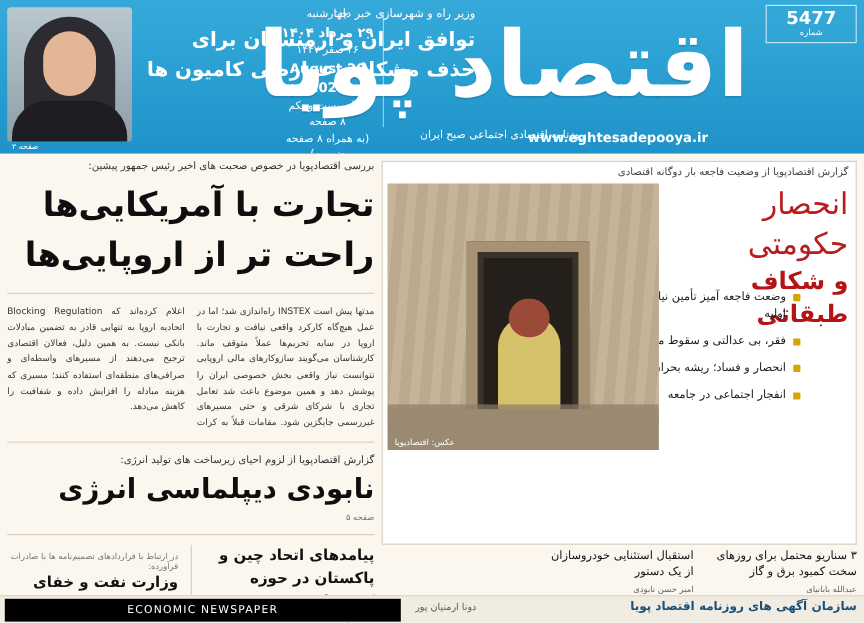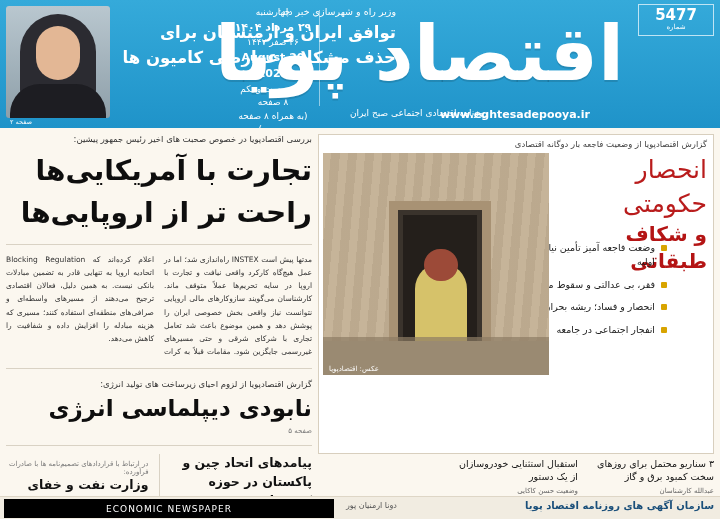--- a/index.html
+++ b/index.html
@@ -163,25 +163,25 @@
         <div class="ph-legs"></div>
         <div class="ph-rubble"></div>
         <div class="ph-floor"></div>
         <div class="photo-cap">عکس: اقتصادپویا</div>
       </div>
     </div>
 
     <div class="band">
       <div class="cell" style="right:0;width:128px;">
         <div>۳ سناریو محتمل برای روزهای سخت کمبود برق و گاز</div>
-        <div class="sub">عبدالله کارشناسان</div>
+        <div class="sub">عبدالله بابانیای</div>
       </div>
       <div class="cell" style="right:136px;width:120px;">
         <div>استقبال استثنایی خودروسازان از یک دستور</div>
-        <div class="sub">وضعیت حسن کاکایی</div>
+        <div class="sub">امیر حسن نابودی</div>
       </div>
     </div>
 
     <div class="left-col">
 
       <div class="lead2-kicker">بررسی اقتصادپویا در خصوص صحبت های اخیر رئیس جمهور پیشین:</div>
       <div class="lead2-head">
         <div>تجارت با آمریکایی‌ها</div>
         <div>راحت تر از اروپایی‌ها</div>
       </div>

